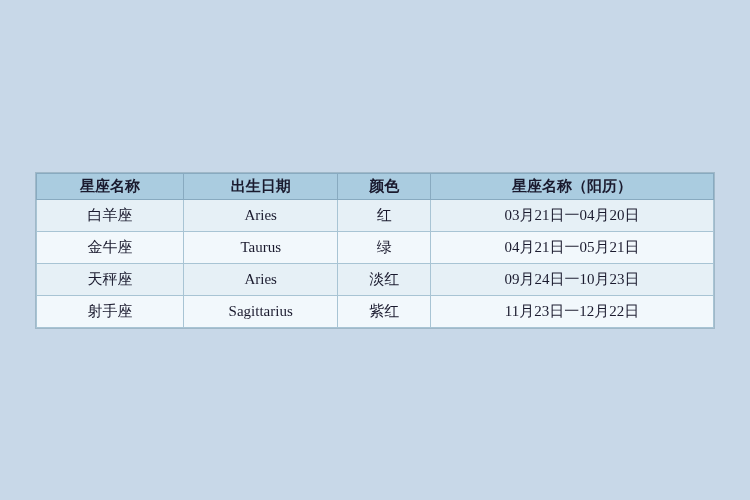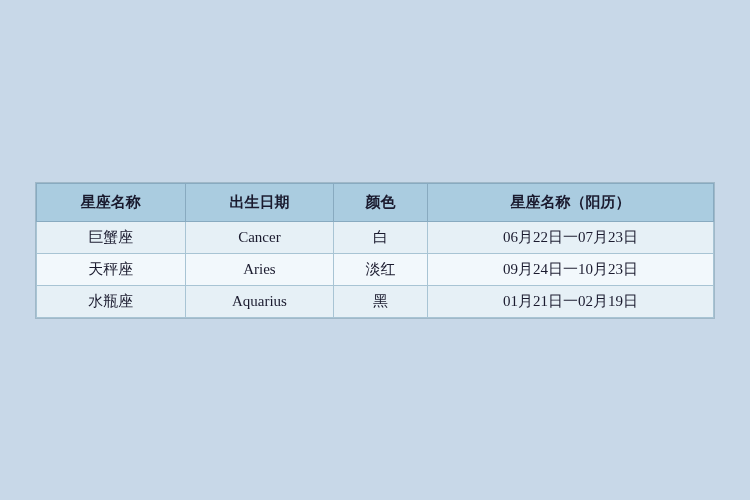--- a/index.html
+++ b/index.html
@@ -17,21 +17,21 @@
       border: 1px solid #a0b8c8;
       width: 680px;
     }
     table {
       width: 100%;
       border-collapse: collapse;
     }
     thead tr th {
       background-color: #aacce0;
       border: 1px solid #88aac0;
-      padding: 9px 10px;
+      padding: 3px 10px;
       text-align: center;
       font-weight: bold;
       font-size: 15px;
       color: #1a1a2e;
     }
     tbody tr td {
       border: 1px solid #a8c4d4;
       padding: 6px 10px;
       text-align: center;
       font-size: 15px;
@@ -52,33 +52,39 @@
   <table>
     <thead>
       <tr>
         <th>星座名称</th>
         <th>出生日期</th>
         <th>颜色</th>
         <th>星座名称（阳历）</th>
       </tr>
     </thead>
     <tbody id="table-body">
+    <tr>
+          <td>白羊座</td>
+          <td>Aries</td>
+          <td>红</td>
+          <td>03月21日一04月20日</td>
+        </tr>
         <tr>
-          <td>巨蟹座</td>
-          <td>Cancer</td>
-          <td>白</td>
-          <td>06月22日一07月23日</td>
+          <td>金牛座</td>
+          <td>Taurus</td>
+          <td>绿</td>
+          <td>04月21日一05月21日</td>
         </tr>
         <tr>
           <td>天秤座</td>
           <td>Aries</td>
           <td>淡红</td>
           <td>09月24日一10月23日</td>
         </tr>
         <tr>
-          <td>水瓶座</td>
-          <td>Aquarius</td>
-          <td>黑</td>
-          <td>01月21日一02月19日</td>
+          <td>射手座</td>
+          <td>Sagittarius</td>
+          <td>紫红</td>
+          <td>11月23日一12月22日</td>
         </tr>
       </tbody>
   </table>
 </div>
 
 </body></html>

